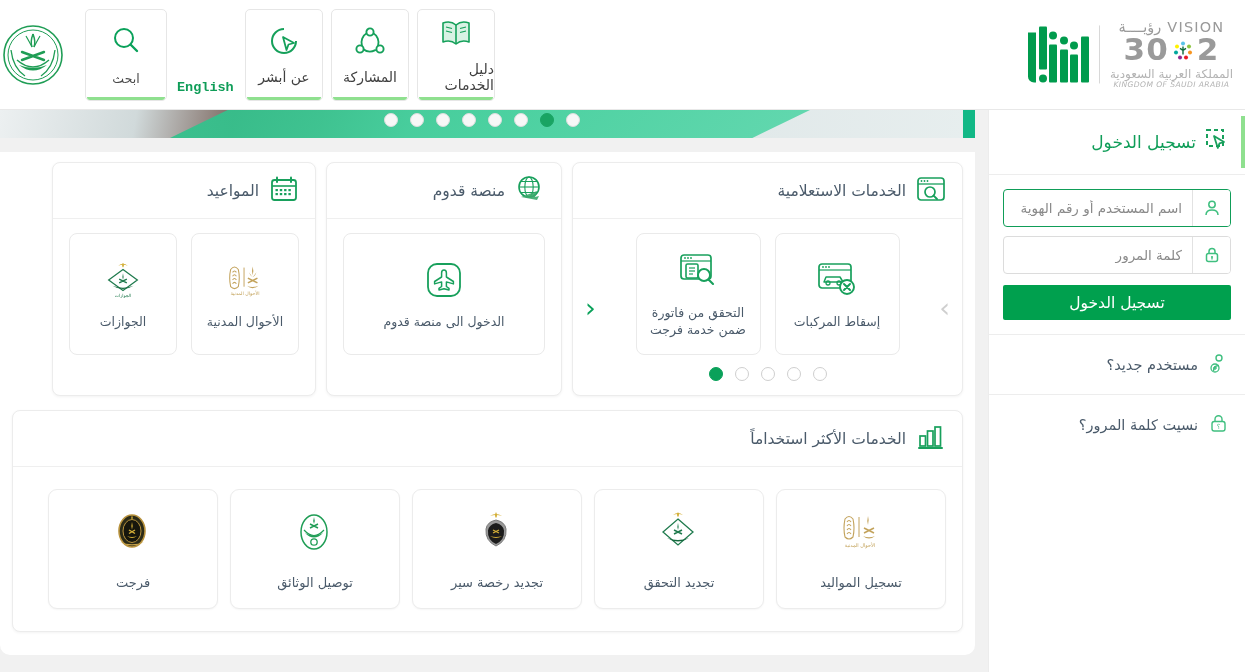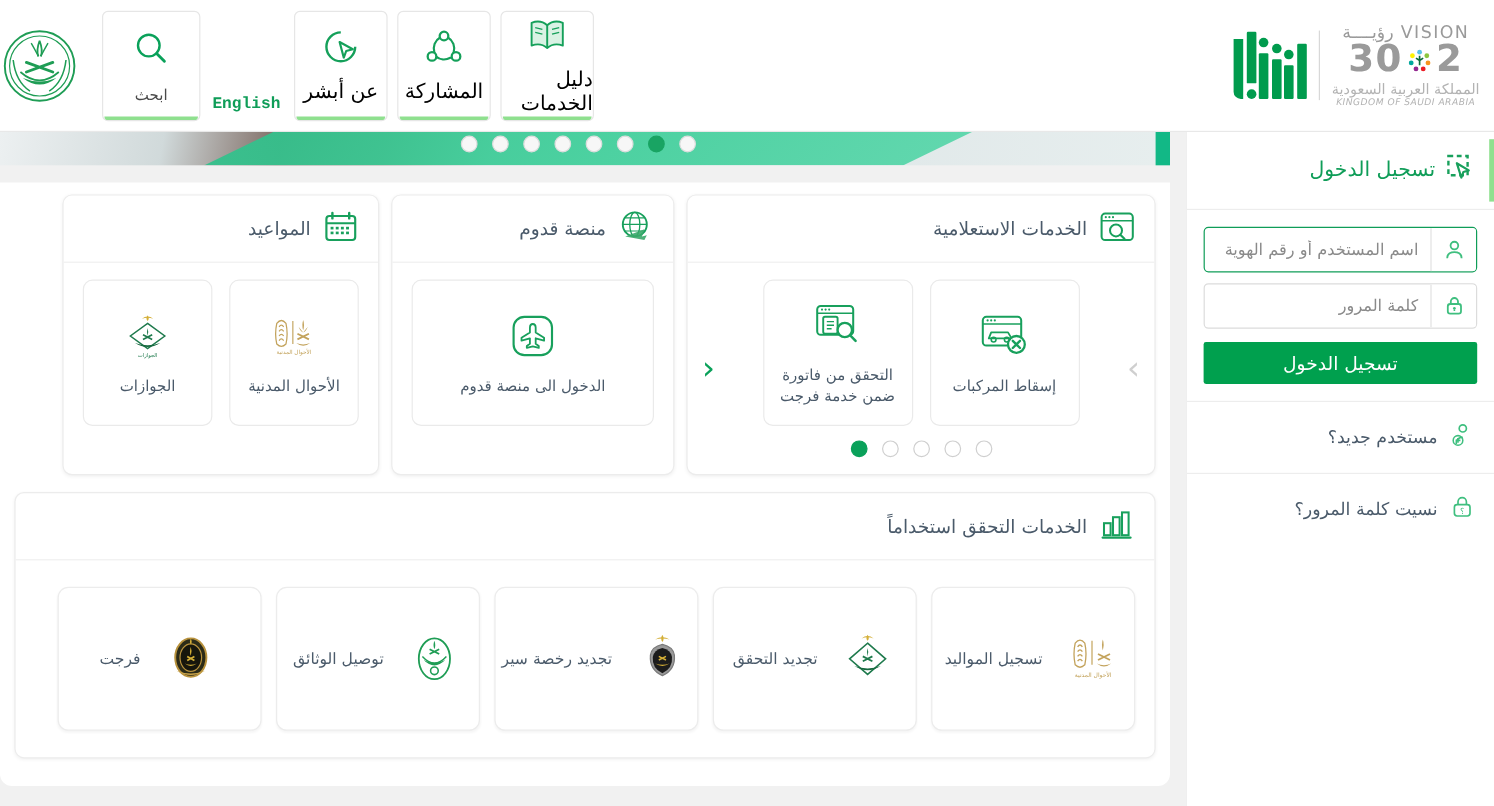--- a/index.html
+++ b/index.html
@@ -37,21 +37,21 @@
   .nav-cluster { position: absolute; left: 245px; top: 9px; display: flex; gap: 8px; }
   .navbtn {
     width: 78px; height: 92px; background: #fff; border: 1px solid #e6e6e6; border-radius: 5px;
     display: flex; flex-direction: column; align-items: center; justify-content: center; gap: 9px;
     position: relative; cursor: pointer;
   }
   .navbtn::after {
     content:""; position:absolute; bottom:0; left:1px; right:1px; height:3px;
     background: #8fe08f; border-radius: 0 0 4px 4px;
   }
-  .navbtn .lbl { font-size: 17px; color: #000000; }
+  .navbtn .lbl { font-size: 14px; color: #404040; }
   .navbtn .ic { color: #16a34a; }
 
   
   .search-btn {
     position: absolute; left: 85px; top: 9px;
     width: 82px; height: 92px; background: #fff; border: 1px solid #e6e6e6; border-radius: 5px;
     display: flex; flex-direction: column; align-items: center; justify-content: center; gap: 10px;
     cursor: pointer;
   }
   .search-btn::after {
@@ -128,21 +128,21 @@
   .cdot.on { background: #0aa15a; border-color: #0aa15a; }
 
   
   .mostused-head {
     display: flex; align-items: center; gap: 10px; height: 56px;
     padding: 0 16px; border-bottom: 1px solid #efefef;
   }
   .mostused-row { display: flex; gap: 12px; padding: 22px 16px; justify-content: flex-start; }
   .mu-card {
     width: 170px; height: 120px; background: #fff; border: 1px solid #ececec; border-radius: 9px;
-    display: flex; flex-direction: row; align-items: center; justify-content: center; gap: 20px;
+    display: flex; flex-direction: column; align-items: center; justify-content: center; gap: 20px;
     box-shadow: 0 1px 2px rgba(0,0,0,.04); cursor: pointer;
   }
   .mu-card .cap { font-size: 13px; color: #4a5a6a; }
   .mu-emblem { width: 46px; height: 46px; }
 
   
   .login {
     position: absolute; top: 110px; right: 0; width: 257px; height: 562px; background: #fff;
     border-left: 1px solid #ececec;
   }
@@ -487,21 +487,21 @@
     <div class="panel" style="margin:14px 12px 0 12px;">
       <div class="mostused-head">
         <span>
           <svg width="30" height="28" viewBox="0 0 30 28">
             <rect x="4" y="13" width="5.5" height="10" fill="none" stroke="#18a05c" stroke-width="1.7"></rect>
             <rect x="11.5" y="8" width="5.5" height="15" fill="none" stroke="#18a05c" stroke-width="1.7"></rect>
             <rect x="19" y="4" width="5.5" height="19" fill="none" stroke="#18a05c" stroke-width="1.7"></rect>
             <line x1="3" y1="25" x2="26" y2="25" stroke="#18a05c" stroke-width="2" stroke-linecap="round"></line>
           </svg>
         </span>
-        <span class="panel-title">الخدمات التحقق استخداماً</span>
+        <span class="panel-title">الخدمات الأكثر استخداماً</span>
       </div>
       <div class="mostused-row">
 
         <div class="mu-card">
           <span class="mu-emblem">
             <svg width="48" height="44" viewBox="0 0 48 44">
               <g stroke="#c3a35c" fill="none" stroke-width="1.1">
                 <path d="M9 10 q4 -5 8 0 q2 9 0 18 q-4 4 -8 0 q-2 -9 0 -18 z"></path>
                 <path d="M11 13 q2 -3 4 0 M11 17 q2 -3 4 0 M11 21 q2 -3 4 0 M11 25 q2 -3 4 0"></path>
               </g>

